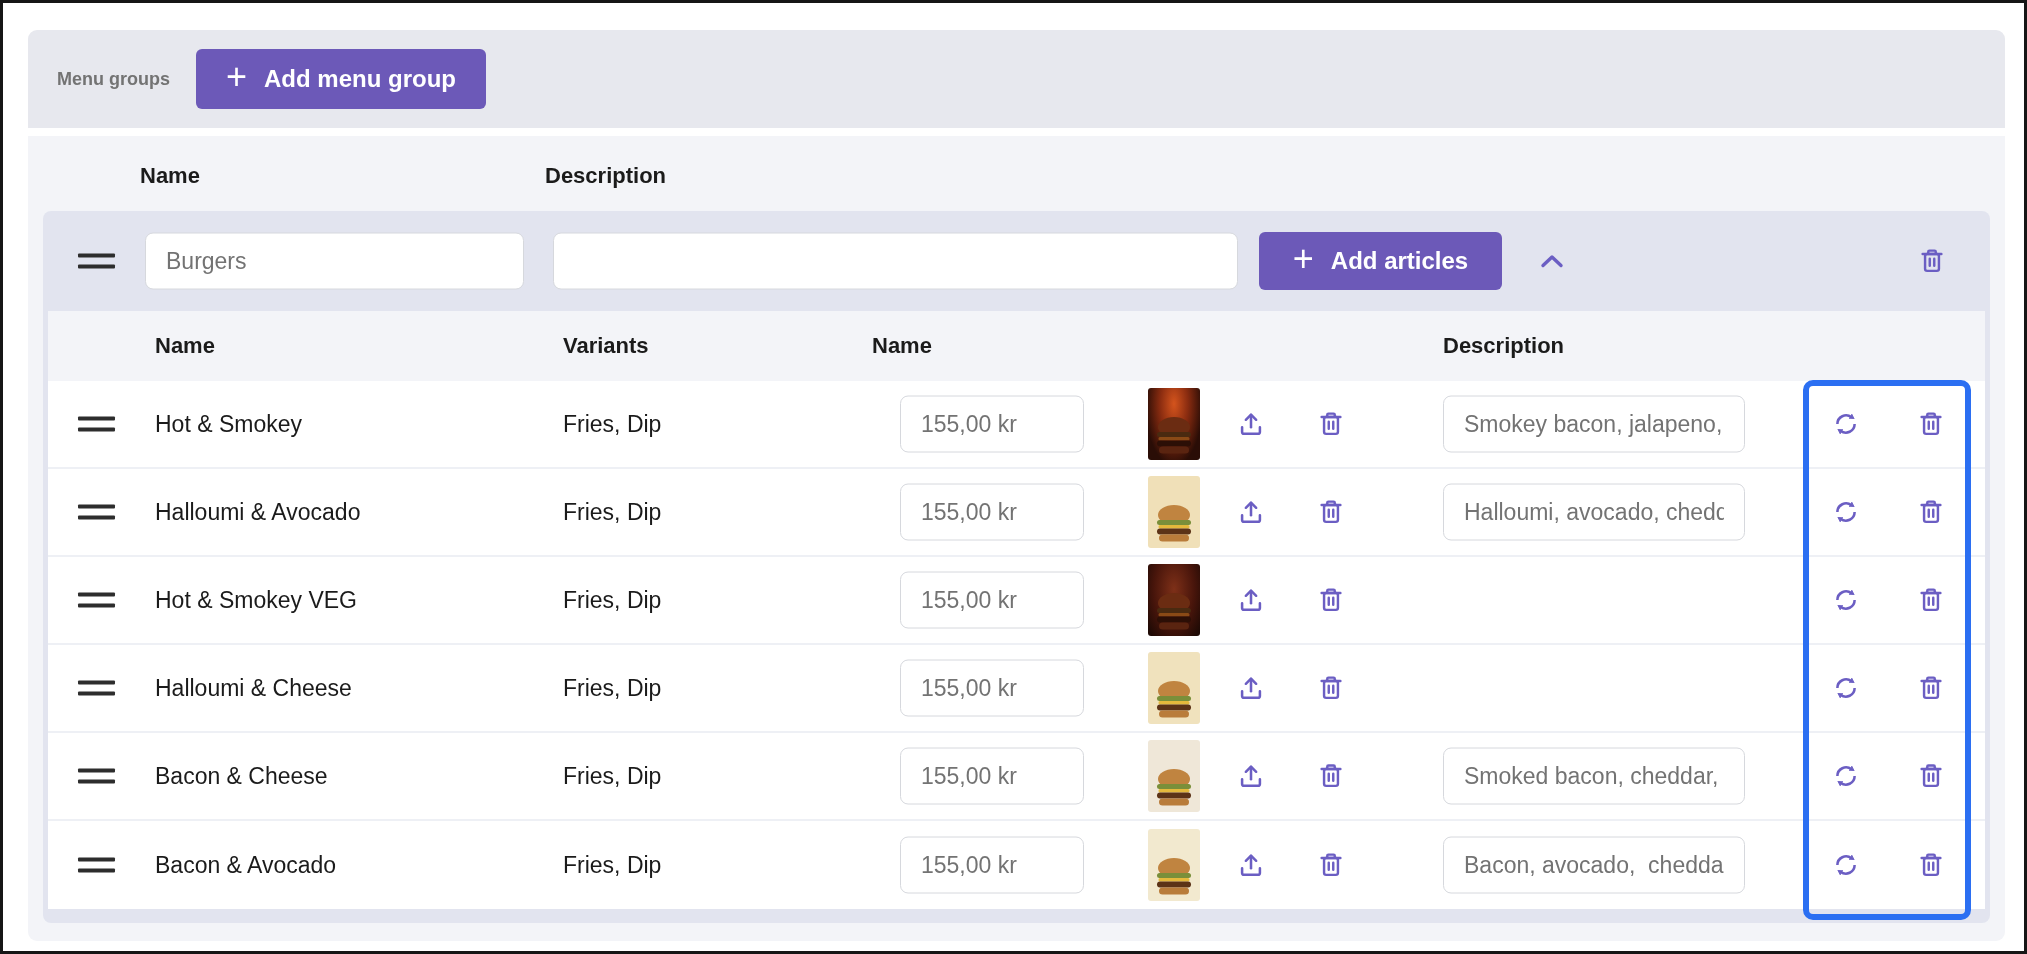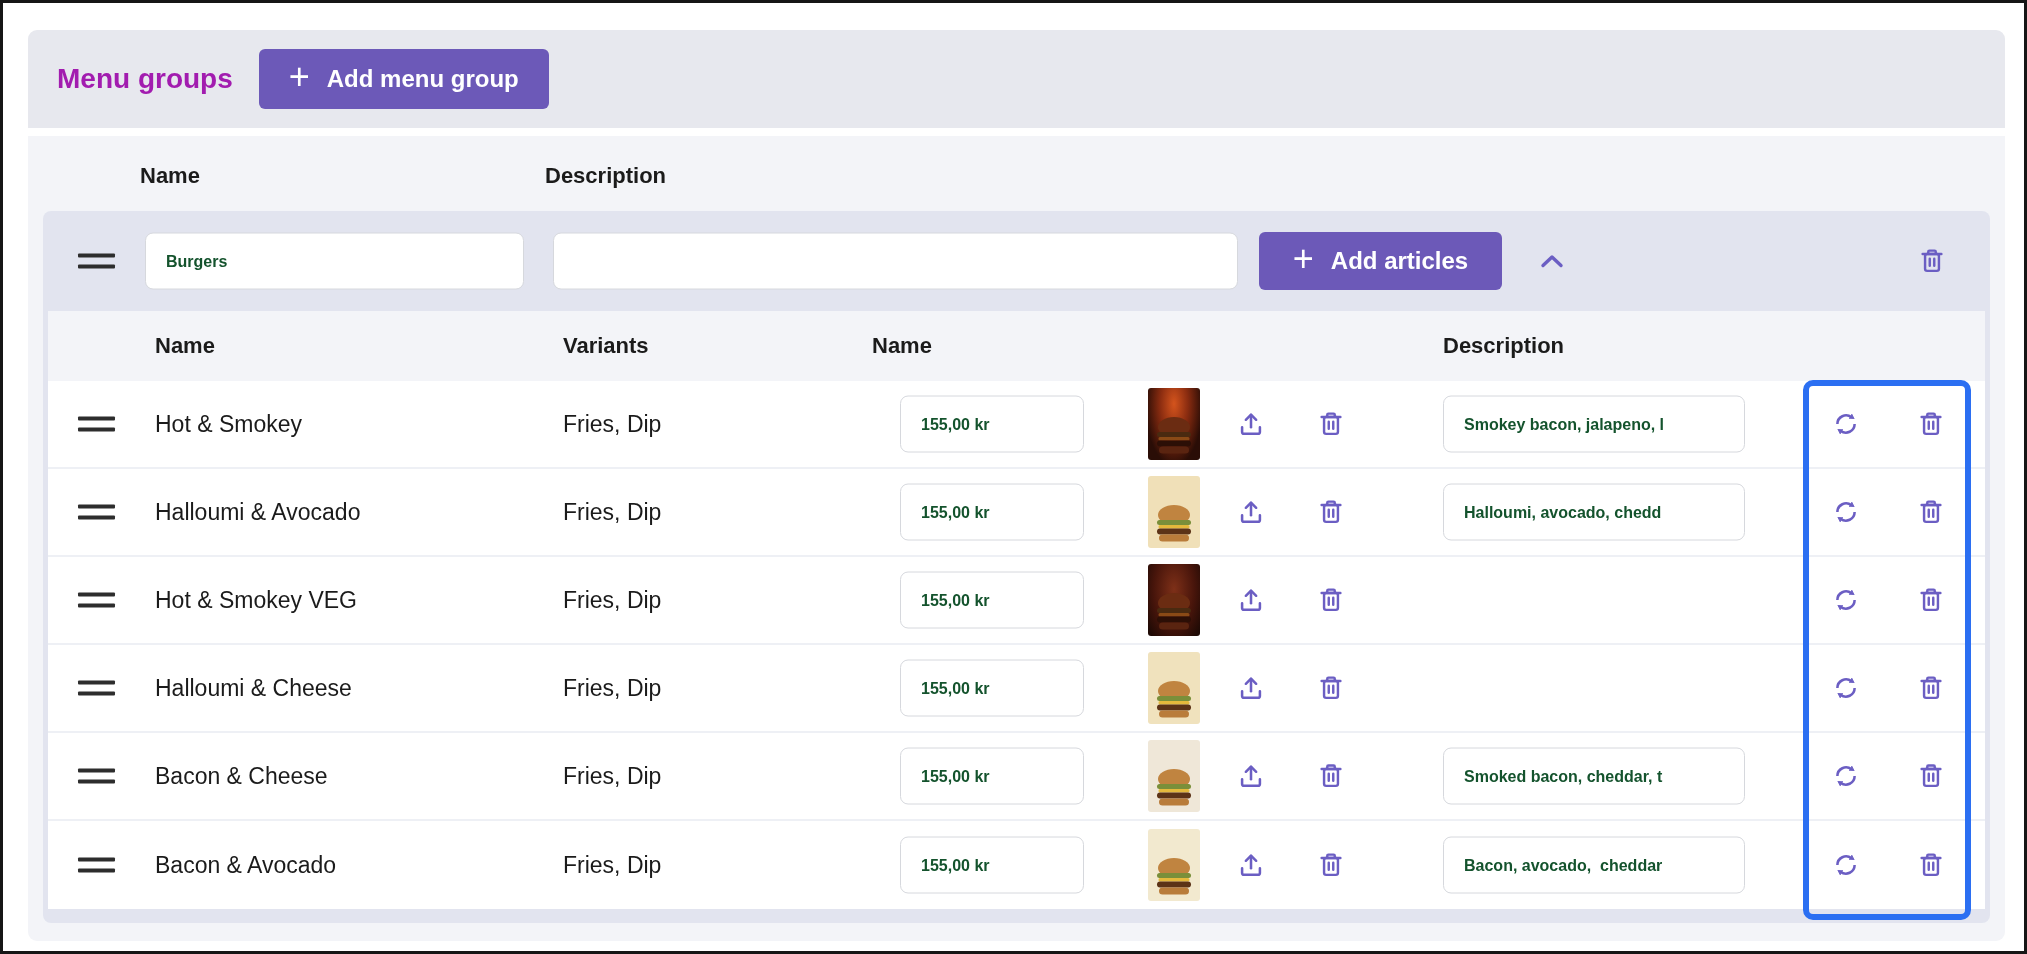--- a/index.html
+++ b/index.html
@@ -16,21 +16,21 @@
   }
   *{margin:0;padding:0;box-sizing:border-box;}
   html,body{width:2027px;height:954px;overflow:hidden;background:#fff;
     font-family:"Liberation Sans",sans-serif;color:var(--text-dark);}
   .screen{position:absolute;inset:0;width:2027px;height:954px;background:#fff;
     border:3px solid var(--frame-black);}
   .panel{position:absolute;left:25px;top:27px;width:1977px;height:903px;}
   .panel-header{position:absolute;left:0;top:0;width:100%;height:98px;
     background:var(--panel-header-bg);border-radius:9px 9px 0 0;
     display:flex;align-items:center;gap:26px;padding-left:29px;}
-  .page-title{font-size:28px;font-weight:700;color:#a21caf;}
+  .page-title{font-size:18px;font-weight:700;color:#737373;}
   .btn{background:var(--accent-purple);color:#fff;border:none;border-radius:6px;
     display:inline-flex;align-items:center;justify-content:center;gap:17px;
     font-weight:700;cursor:pointer;font-family:inherit;}
   .btn .plus{font-size:36px;font-weight:400;line-height:1;margin-top:-4px;}
   .btn-add-group{width:290px;height:60px;font-size:24px;}
   .panel-body{position:absolute;left:0;top:106px;width:100%;height:805px;
     background:var(--panel-body-bg);border-radius:0 0 9px 9px;}
   .outer-col{position:absolute;top:27px;font-size:22px;font-weight:700;}
   .outer-col.name{left:112px;} .outer-col.desc{left:517px;}
 
@@ -38,21 +38,21 @@
     background:var(--group-bg);border-radius:8px;}
   .group-row{position:absolute;left:0;top:0;width:100%;height:100px;}
   .vc{position:absolute;top:50%;transform:translateY(-50%);}
 
   .handle{width:37px;cursor:grab;}
   .handle .bar{height:4px;background:#2d2d2d;border-radius:1px;}
   .handle .bar + .bar{margin-top:7px;}
   .group-handle{left:35px;}
 
   .input{background:#fff;border:1px solid var(--input-border);border-radius:8px;
-    font-size:16px;color:#14532d;padding:0 20px;font-family:inherit;outline:none;font-weight:bold;}
+    font-size:23px;color:#737373;padding:0 20px;font-family:inherit;outline:none;}
   .group-name-input{left:102px;width:379px;height:57px;}
   .group-desc-input{left:510px;width:685px;height:57px;}
   .btn-add-articles{position:absolute;left:1216px;width:243px;height:58px;font-size:24px;}
   .icon-btn{width:30px;height:30px;display:flex;align-items:center;justify-content:center;
     background:none;border:none;cursor:pointer;color:var(--icon-purple);}
   .icon-btn svg{display:block;}
   .chevron-btn{left:1494px;}
   .group-trash-btn{left:1874px;}
 
   .articles{position:absolute;left:5px;top:100px;width:1937px;height:598px;

